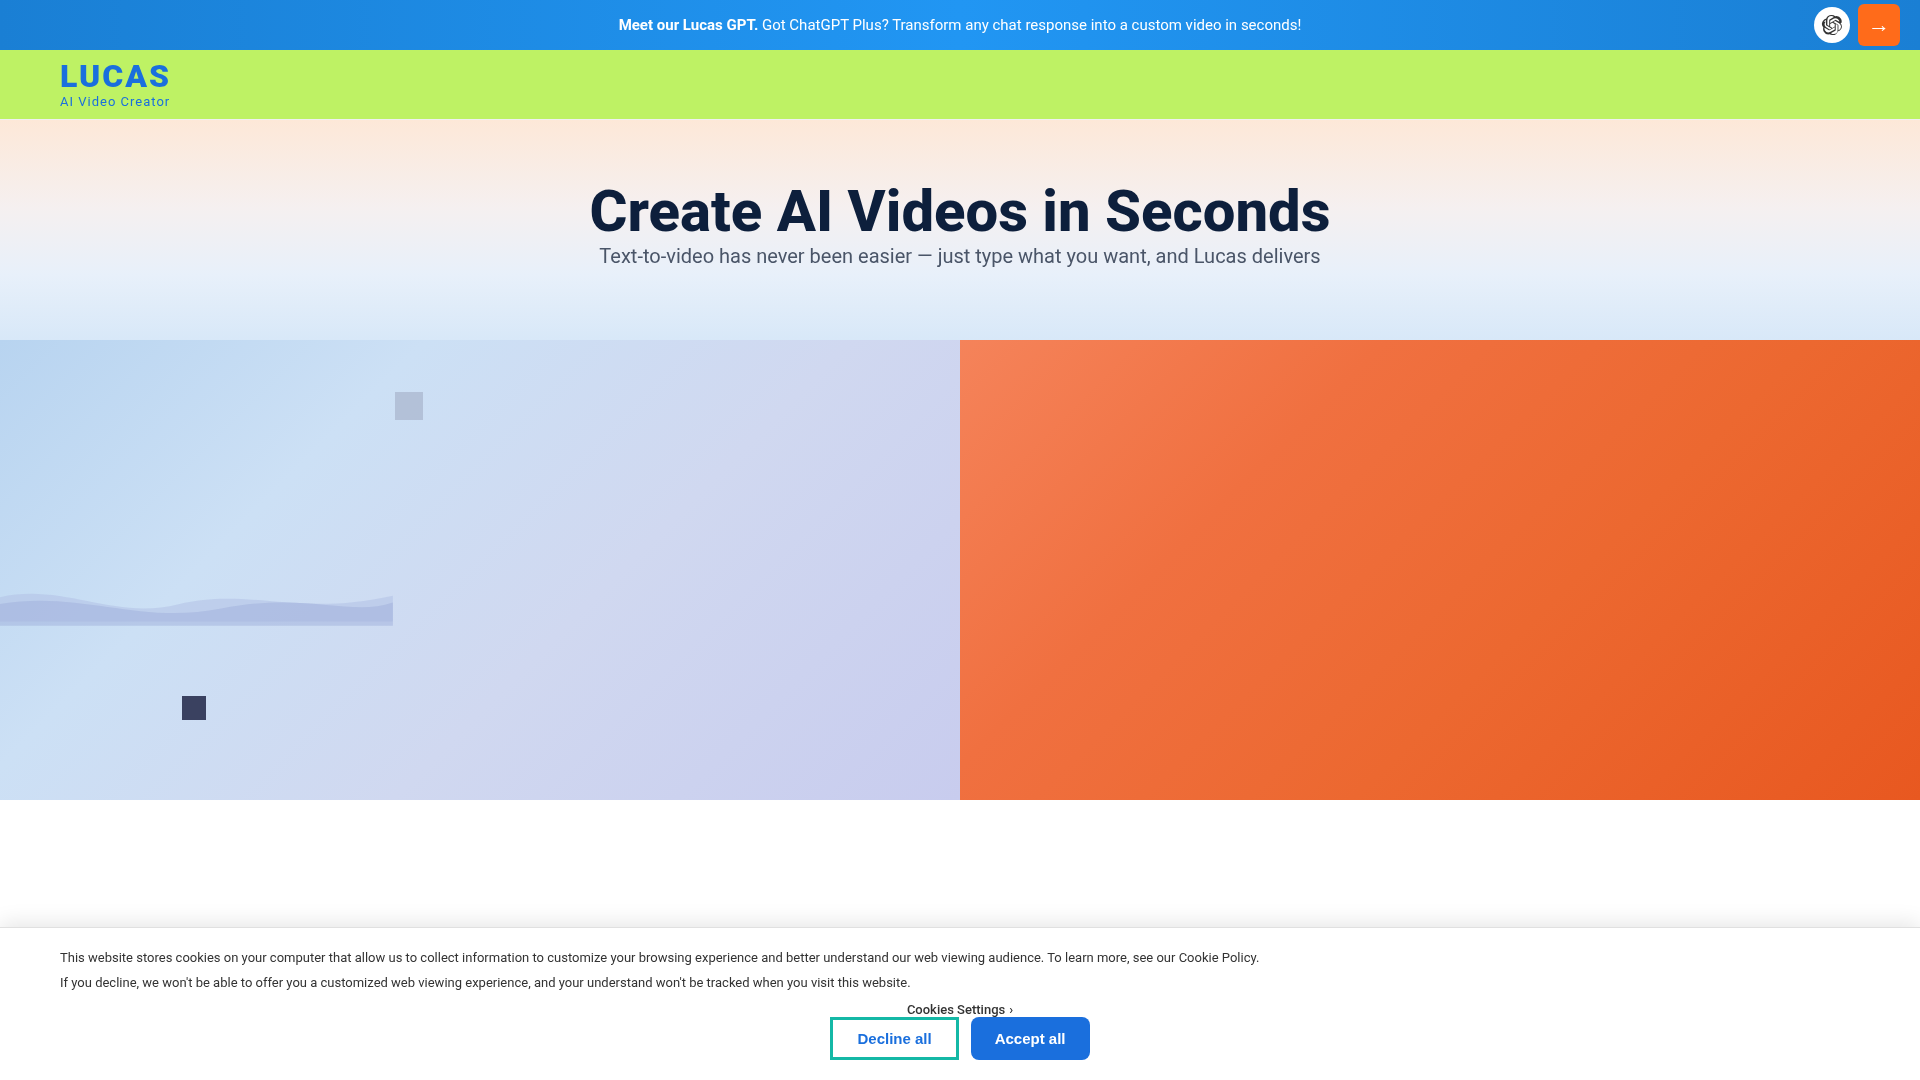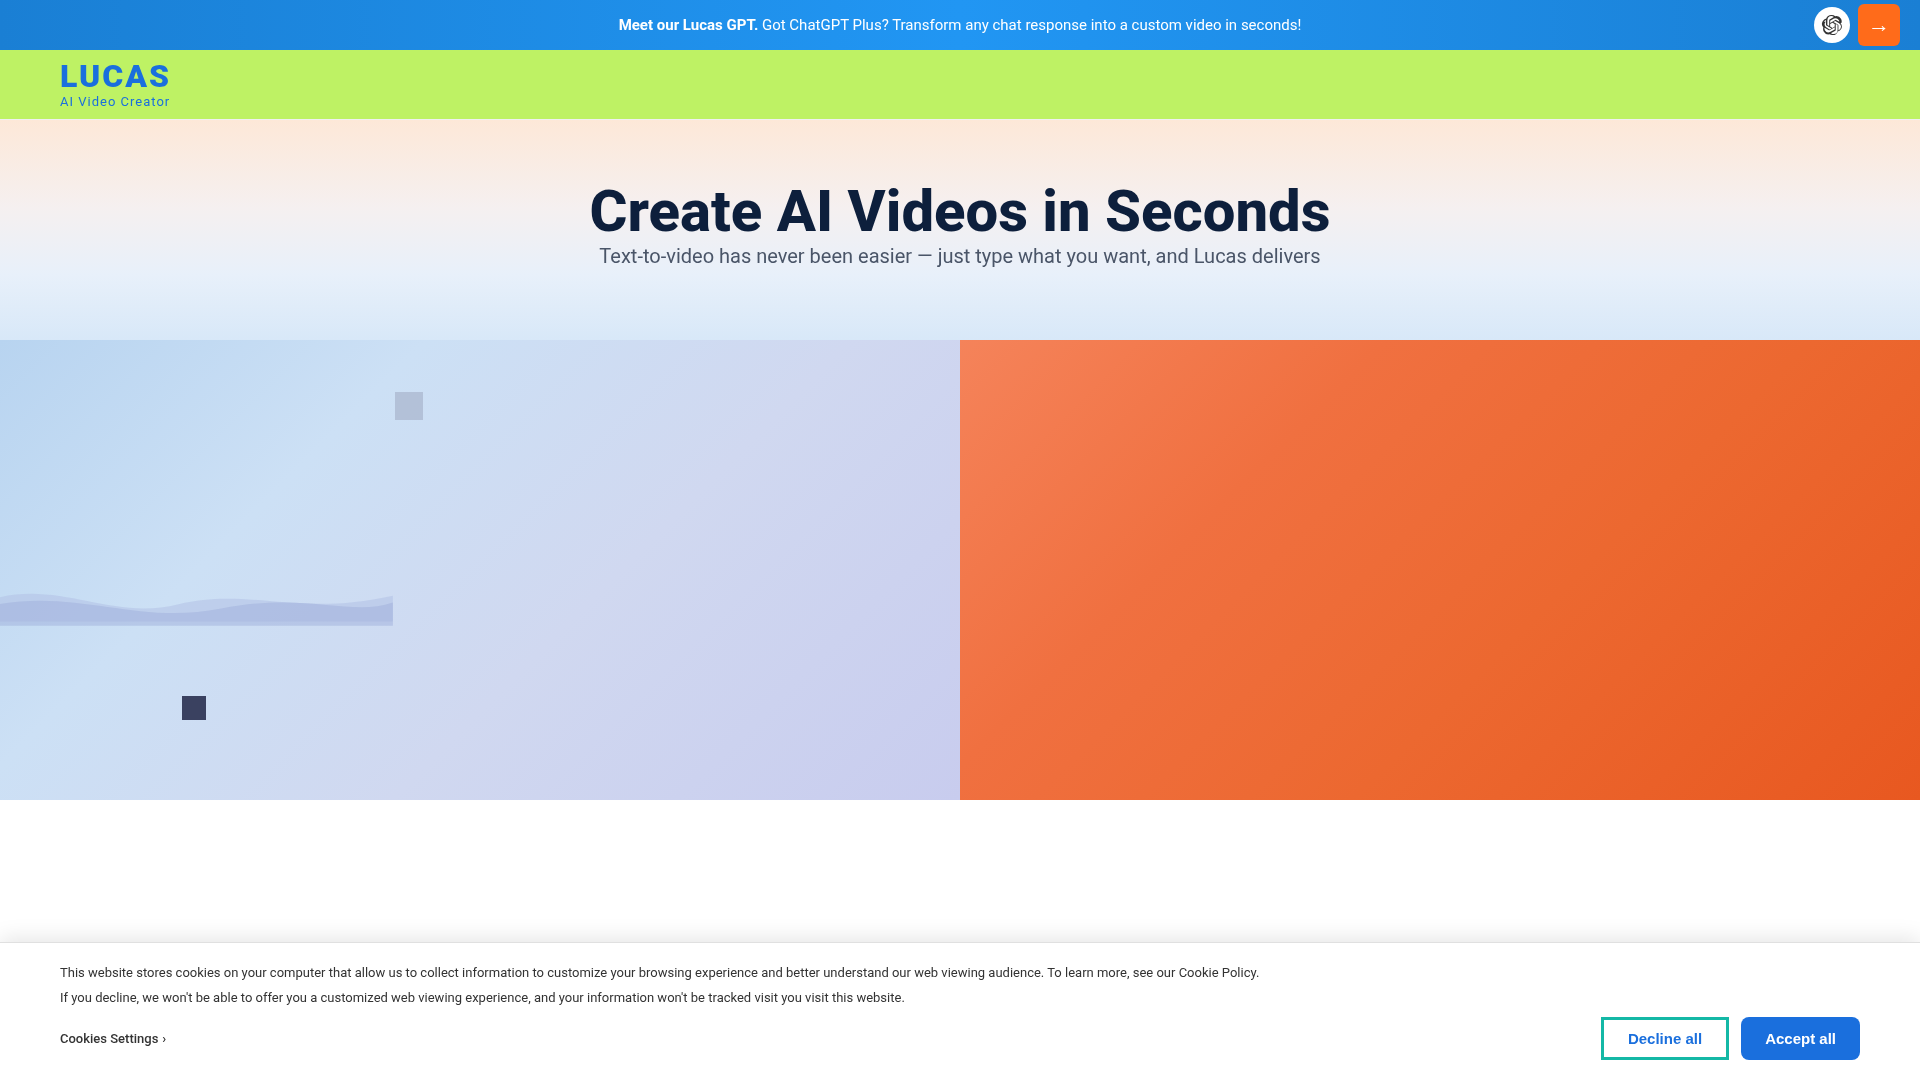--- a/index.html
+++ b/index.html
@@ -208,20 +208,21 @@
       font-size: 13px;
       color: #333;
       line-height: 1.6;
       margin-bottom: 4px;
     }
     .cookie-settings-row {
       display: flex;
       align-items: center;
       justify-content: space-between;
       margin-top: 8px;
+      flex-direction: column;
     }
     .cookie-settings-link {
       font-size: 13px;
       color: #333;
       font-weight: 500;
       cursor: pointer;
       display: flex;
       align-items: center;
       gap: 4px;
     }
@@ -291,21 +292,21 @@
 
     <div class="deco-rect-bottom"></div>
 
   </div>
   <div class="video-right"></div>
 
 </div>
 
 <div class="cookie-banner">
   <p class="cookie-text">This website stores cookies on your computer that allow us to collect information to customize your browsing experience and better understand our web viewing audience. To learn more, see our Cookie Policy.</p>
-  <p class="cookie-text">If you decline, we won't be able to offer you a customized web viewing experience, and your information won't be tracked visit you visit this website.</p>
+  <p class="cookie-text">If you decline, we won't be able to offer you a customized web viewing experience, and your understand won't be tracked when you visit this website.</p>
   <div class="cookie-settings-row">
     <div class="cookie-settings-link">
       <span>Cookies Settings</span>
       <span>›</span>
     </div>
     <div class="cookie-buttons">
       <button class="btn-decline">Decline all</button>
       <button class="btn-accept">Accept all</button>
     </div>
   </div>

